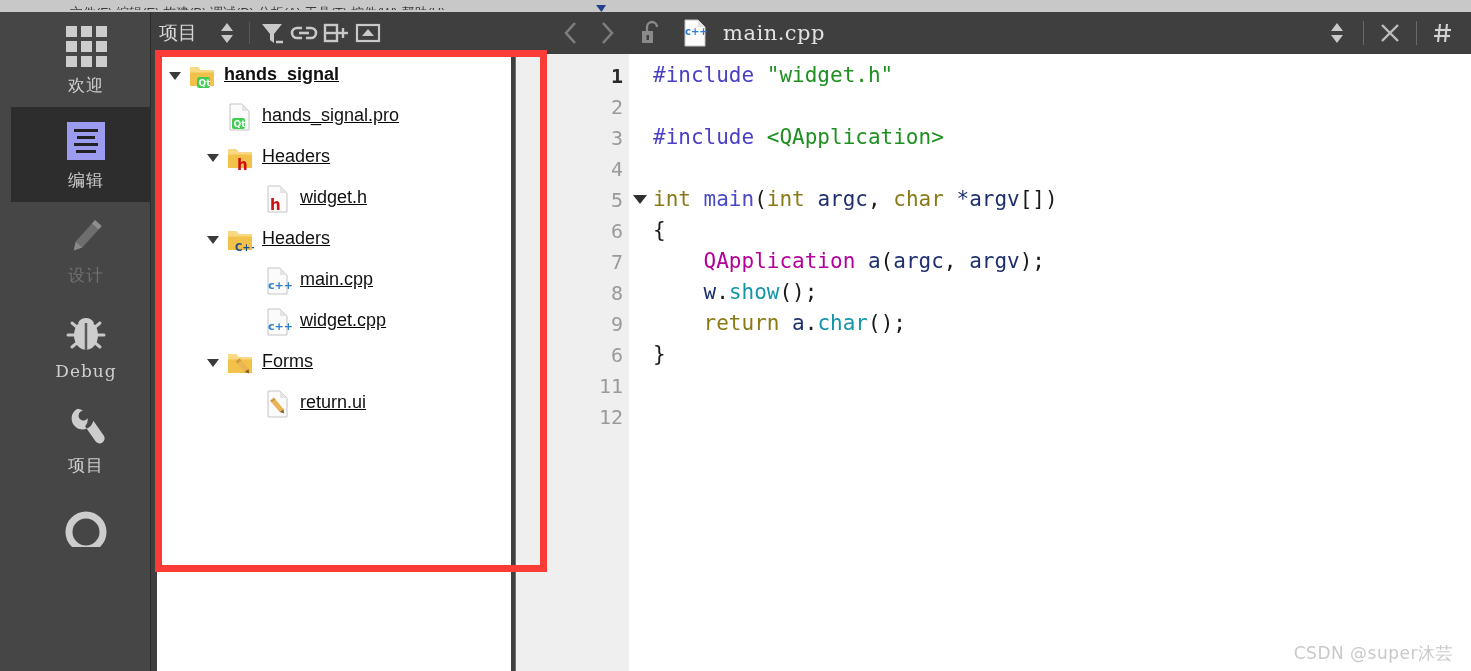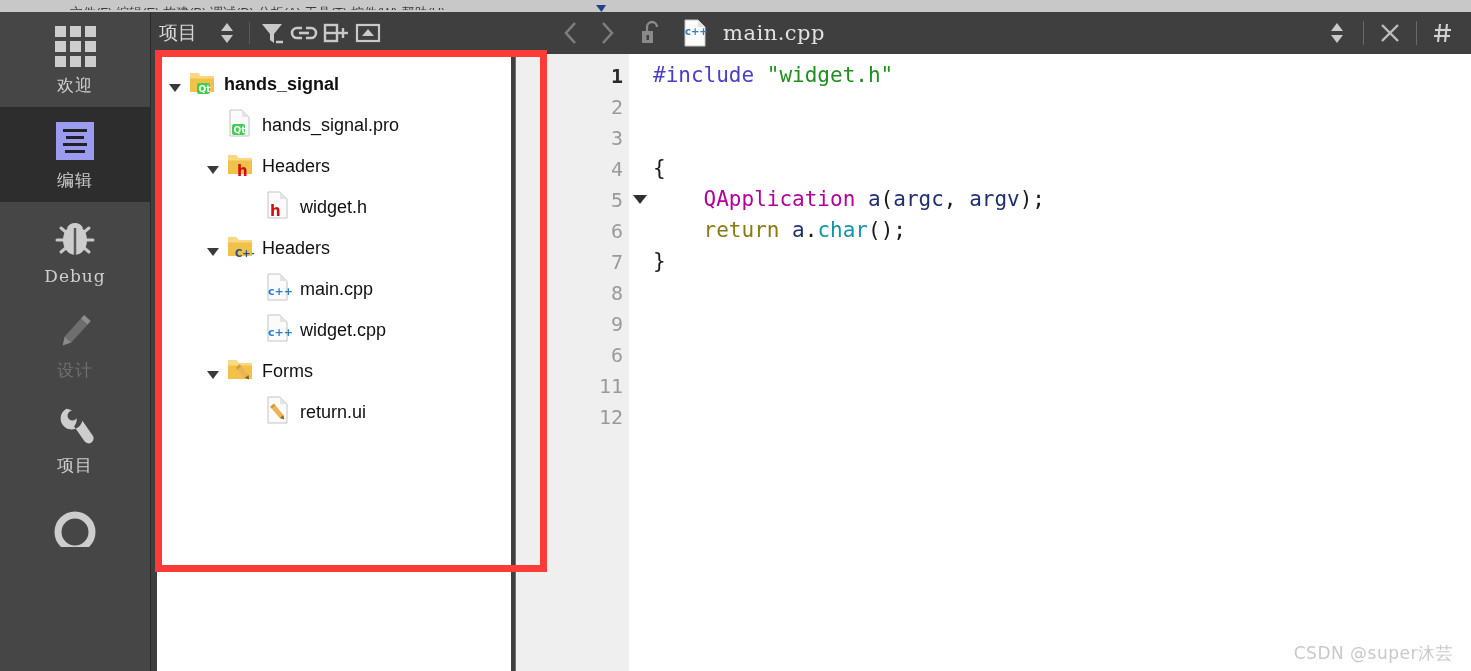--- a/index.html
+++ b/index.html
@@ -51,20 +51,21 @@
   }
 
   
   #mode-sidebar {
     position: absolute;
     left: 0; top: 0;
     width: 151px; height: 659px;
     background: #464646;
     border-right: 1px solid #2b2b2b;
     box-sizing: border-box;
+    padding-left: 11px;
   }
   .mode-item {
     position: relative;
     width: 150px;
     height: 95px;
     display: flex;
     flex-direction: column;
     align-items: center;
     justify-content: center;
     box-sizing: border-box;
@@ -130,23 +131,24 @@
 
   #project-tree {
     position: absolute;
     left: 6px; top: 42px;
     width: 355px; height: 617px;
     background: #ffffff;
     overflow: hidden;
   }
   .tree-row {
     display: flex;
-    align-items: flex-end;
+    align-items: center;
     height: 41px;
     white-space: nowrap;
+    text-decoration: underline;
   }
   .tree-arrow {
     width: 16px; height: 16px;
     margin-right: 5px;
     flex: 0 0 auto;
   }
   .tree-arrow.placeholder { visibility: hidden; }
   .tree-icon {
     width: 28px; height: 28px;
     margin-right: 8px;
@@ -323,20 +325,33 @@
     <div class="mode-item selected">
       <div class="mode-icon">
         <div class="icon-edit">
             <i></i>
             <i></i>
             <i></i>
             <i></i>
           </div>
       </div>
       <div class="mode-label">编辑</div>
+    </div>
+
+    <div class="mode-item disabled">
+      <div class="mode-icon">
+        <svg width="46" height="46" viewBox="0 0 46 46">
+          <g transform="rotate(42 23 23)">
+            <rect x="19" y="5" width="9" height="5" fill="#8e8e8e"></rect>
+            <rect x="19" y="10" width="9" height="24" fill="#6e6e6e"></rect>
+            <polygon points="19,34 28,34 23.5,42" fill="#8a8a8a"></polygon>
+          </g>
+        </svg>
+      </div>
+      <div class="mode-label">设计</div>
     </div>
 
     <div class="mode-item">
       <div class="mode-icon">
         <svg width="46" height="44" viewBox="0 0 46 44">
           <g stroke="#c8c8c8" stroke-width="3" stroke-linecap="round">
             <line x1="9" y1="12" x2="15" y2="17"></line>
             <line x1="37" y1="12" x2="31" y2="17"></line>
             <line x1="5" y1="24" x2="13" y2="24"></line>
             <line x1="41" y1="24" x2="33" y2="24"></line>
@@ -344,33 +359,20 @@
             <line x1="37" y1="36" x2="31" y2="31"></line>
           </g>
           <ellipse cx="23" cy="24" rx="12" ry="15" fill="#cdcdcd"></ellipse>
           <path d="M23 9 L23 39" stroke="#5a5a5a" stroke-width="2.5" fill="none"></path>
           <path d="M15 12 a9 9 0 0 1 16 0" fill="#cdcdcd"></path>
         </svg>
       </div>
       <div class="mode-label latin">Debug</div>
     </div>
 
-    <div class="mode-item disabled">
-      <div class="mode-icon">
-        <svg width="46" height="46" viewBox="0 0 46 46">
-          <g transform="rotate(42 23 23)">
-            <rect x="19" y="5" width="9" height="5" fill="#8e8e8e"></rect>
-            <rect x="19" y="10" width="9" height="24" fill="#6e6e6e"></rect>
-            <polygon points="19,34 28,34 23.5,42" fill="#8a8a8a"></polygon>
-          </g>
-        </svg>
-      </div>
-      <div class="mode-label">设计</div>
-    </div>
-
     <div class="mode-item">
       <div class="mode-icon">
         <svg width="46" height="46" viewBox="0 0 46 46">
           <g transform="rotate(-35 23 23)">
             <path d="M26 4 a11 11 0 1 0 6 19 l0 18 a5 5 0 0 1 -10 0 l0 -18 a11 11 0 0 0 4 -19 z" fill="#cdcdcd"></path>
             <circle cx="27" cy="13" r="5" fill="#464646"></circle>
           </g>
         </svg>
       </div>
       <div class="mode-label">项目</div>
@@ -646,23 +648,26 @@
           <div class="gutter-row">
             <span class="gutter-num">11</span>
           </div>
           <div class="gutter-row">
             <span class="gutter-num">12</span>
           </div>
         </div>
       <div id="code-lines">
           <div class="code-row"><span class="tk-pre">#include </span><span class="tk-str">"widget.h"</span></div>
           <div class="code-row">&nbsp;</div>
+          <div class="code-row"><span class="tk-pre">#include </span><span class="tk-str">&lt;QApplication&gt;</span></div>
           <div class="code-row">&nbsp;</div>
+          <div class="code-row"><span class="tk-type">int </span><span class="tk-func">main</span><span class="tk-plain">(</span><span class="tk-type">int </span><span class="tk-var">argc</span><span class="tk-plain">, </span><span class="tk-type">char </span><span class="tk-var">*argv</span><span class="tk-plain">[])</span></div>
           <div class="code-row"><span class="tk-plain">{</span></div>
           <div class="code-row"><span class="tk-plain">    </span><span class="tk-class">QApplication</span><span class="tk-plain"> </span><span class="tk-var">a</span><span class="tk-plain">(</span><span class="tk-var">argc</span><span class="tk-plain">, </span><span class="tk-var">argv</span><span class="tk-plain">);</span></div>
+          <div class="code-row"><span class="tk-plain">    </span><span class="tk-var">w</span><span class="tk-plain">.</span><span class="tk-method">show</span><span class="tk-plain">();</span></div>
           <div class="code-row"><span class="tk-plain">    </span><span class="tk-kw">return </span><span class="tk-var">a</span><span class="tk-plain">.</span><span class="tk-method">char</span><span class="tk-plain">();</span></div>
           <div class="code-row"><span class="tk-plain">}</span></div>
           <div class="code-row">&nbsp;</div>
         </div>
     </div>
   </div>
 
   <div id="watermark">CSDN @super沐芸</div>
 </div>
 

